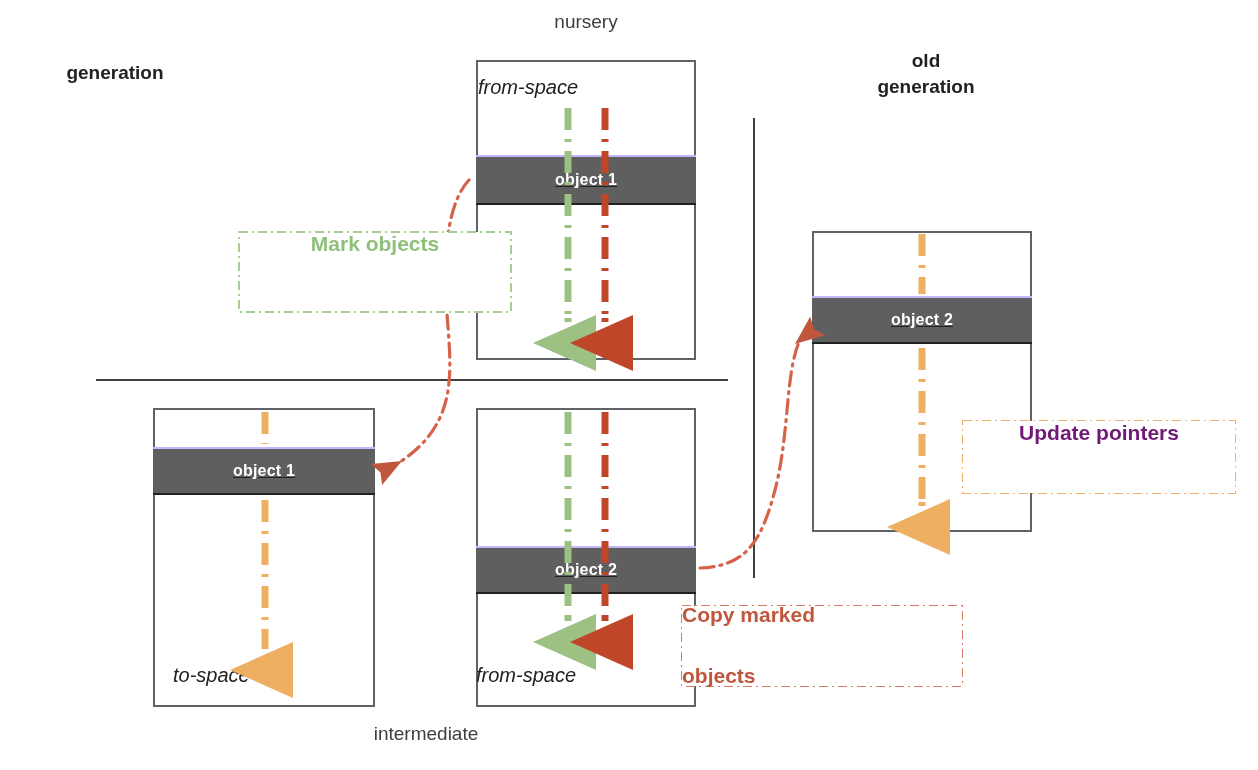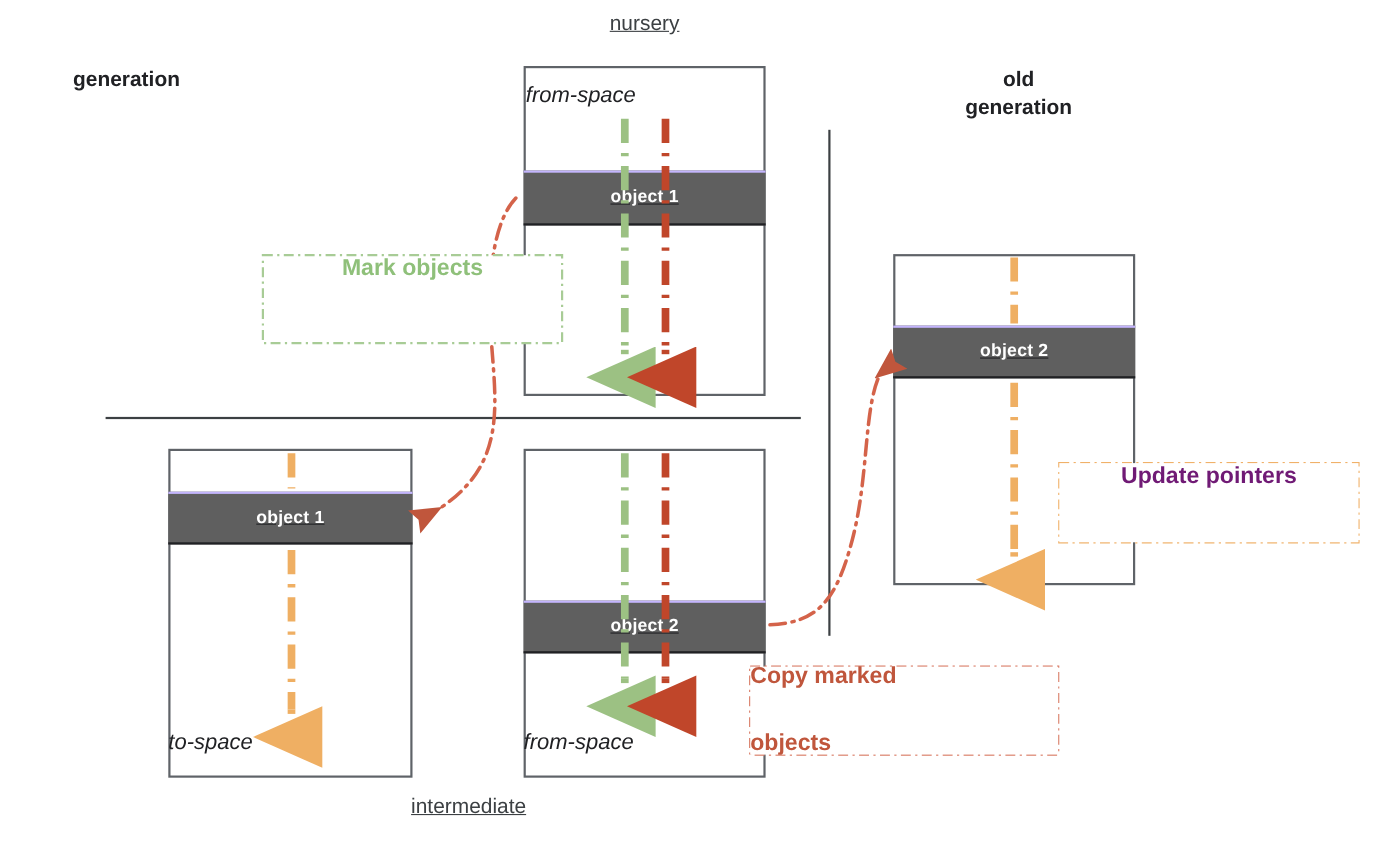--- a/index.html
+++ b/index.html
@@ -20,21 +20,20 @@
   }
   .abs { position: absolute; }
 
   
   .plain-label {
     font-size: 19px;
     color: #3c4043;
     text-align: center;
     line-height: 1.25;
     white-space: nowrap;
-    text-decoration: underline;
   }
   .gen-label {
     font-size: 19px;
     font-weight: bold;
     color: #202124;
     text-align: center;
     line-height: 1.35;
   }
 
   
@@ -107,40 +106,40 @@
 <body>
 
 <div id="canvas">
 
   <div class="abs plain-label" style="left:476px; top:10px; width:220px;">nursery</div>
 
   <div class="abs gen-label" style="left:20px; top:60px; width:190px;">
     <div>generation</div>
   </div>
 
-  <div class="abs gen-label" style="left:826px; top:60px; width:200px;">
+  <div class="abs gen-label" style="left:826px; top:48px; width:200px;">
     <div>old</div>
     <div>generation</div>
   </div>
 
   <div class="abs divider-h" style="left:96px; top:379px; width:632px;"></div>
   <div class="abs divider-v" style="left:753px; top:118px; height:460px;"></div>
 
   <div class="abs region" style="left:476px; top:60px; width:220px; height:300px;">
     <div class="space-label" style="margin-top:14px;">from-space</div>
   </div>
   <div class="abs object-band" style="left:476px; top:155px; width:220px; height:50px;">
     <span class="object-band-label">object 1</span>
   </div>
 
   <div class="abs region" style="left:153px; top:408px; width:222px; height:299px;"></div>
   <div class="abs object-band" style="left:153px; top:447px; width:222px; height:48px;">
     <span class="object-band-label">object 1</span>
   </div>
-  <div class="abs space-label" style="left:153px; top:664px; width:222px;">to-space</div>
+  <div class="abs space-label" style="left:153px; top:664px; width:222px;padding-left:20px;">to-space</div>
 
   <div class="abs region" style="left:476px; top:408px; width:220px; height:299px;"></div>
   <div class="abs object-band" style="left:476px; top:546px; width:220px; height:48px;">
     <span class="object-band-label">object 2</span>
   </div>
   <div class="abs space-label" style="left:476px; top:664px; width:220px;">from-space</div>
 
   <div class="abs region" style="left:812px; top:231px; width:220px; height:301px;"></div>
   <div class="abs object-band" style="left:812px; top:296px; width:220px; height:48px;">
     <span class="object-band-label">object 2</span>

